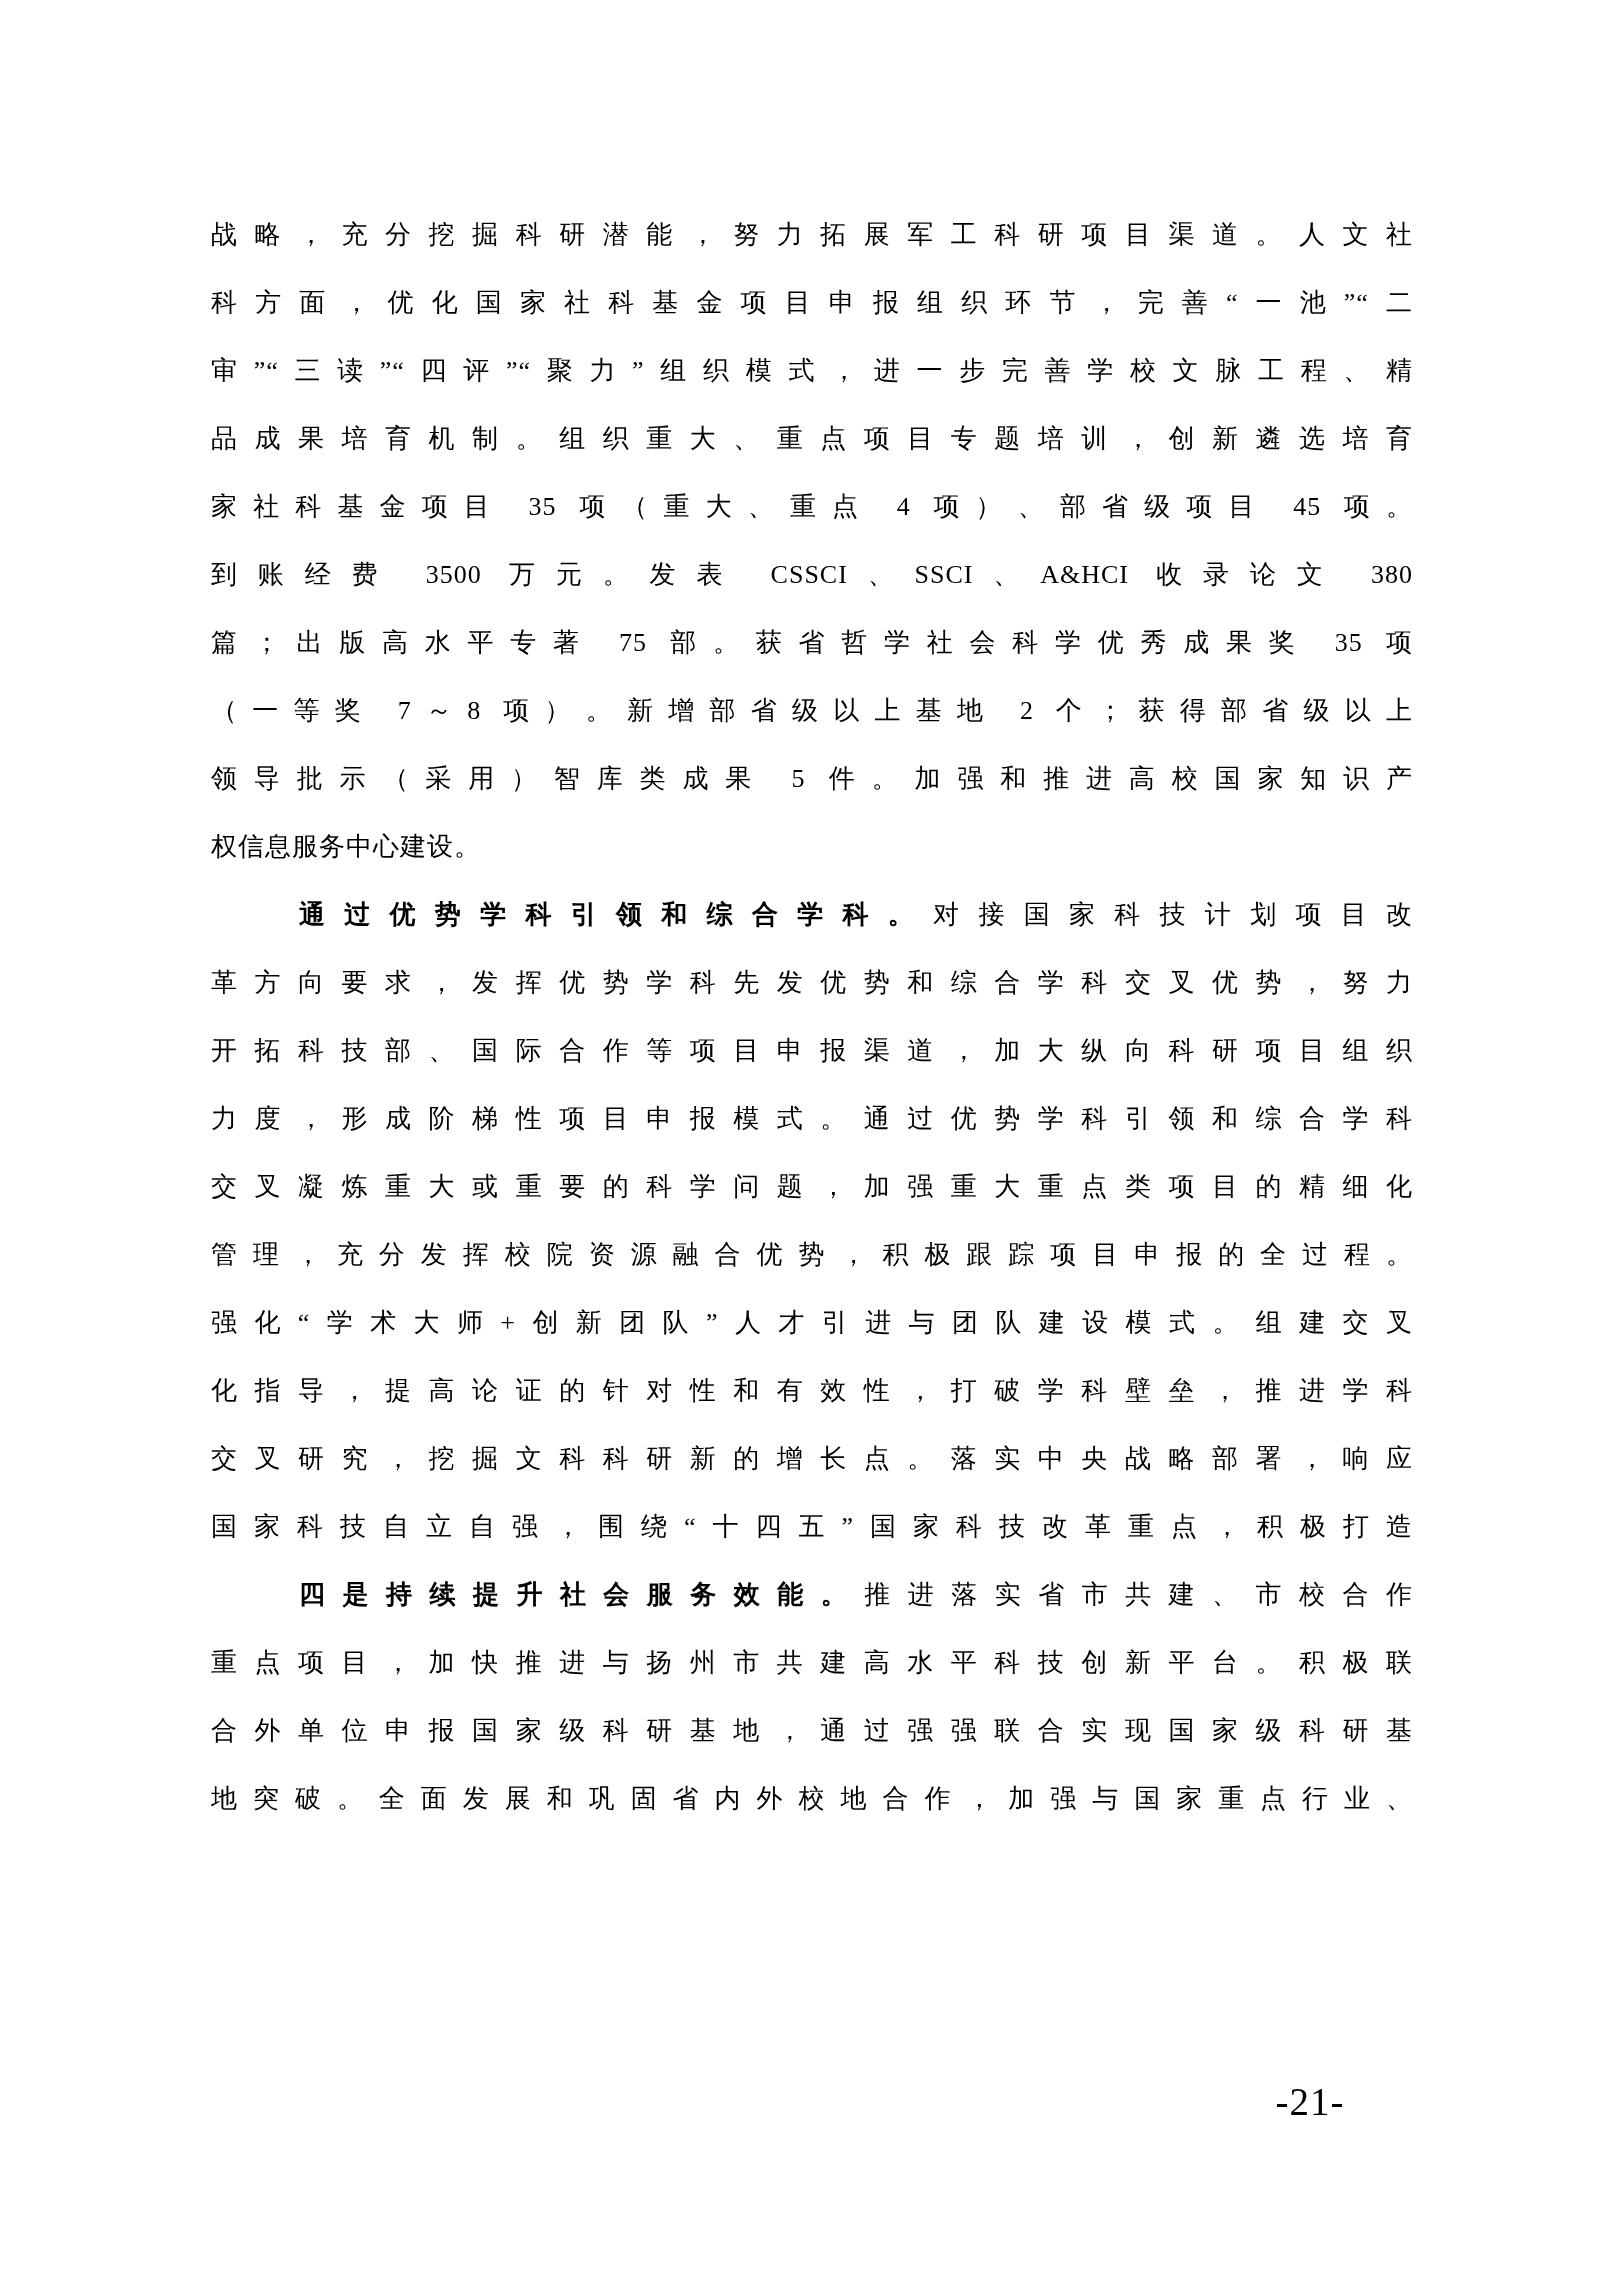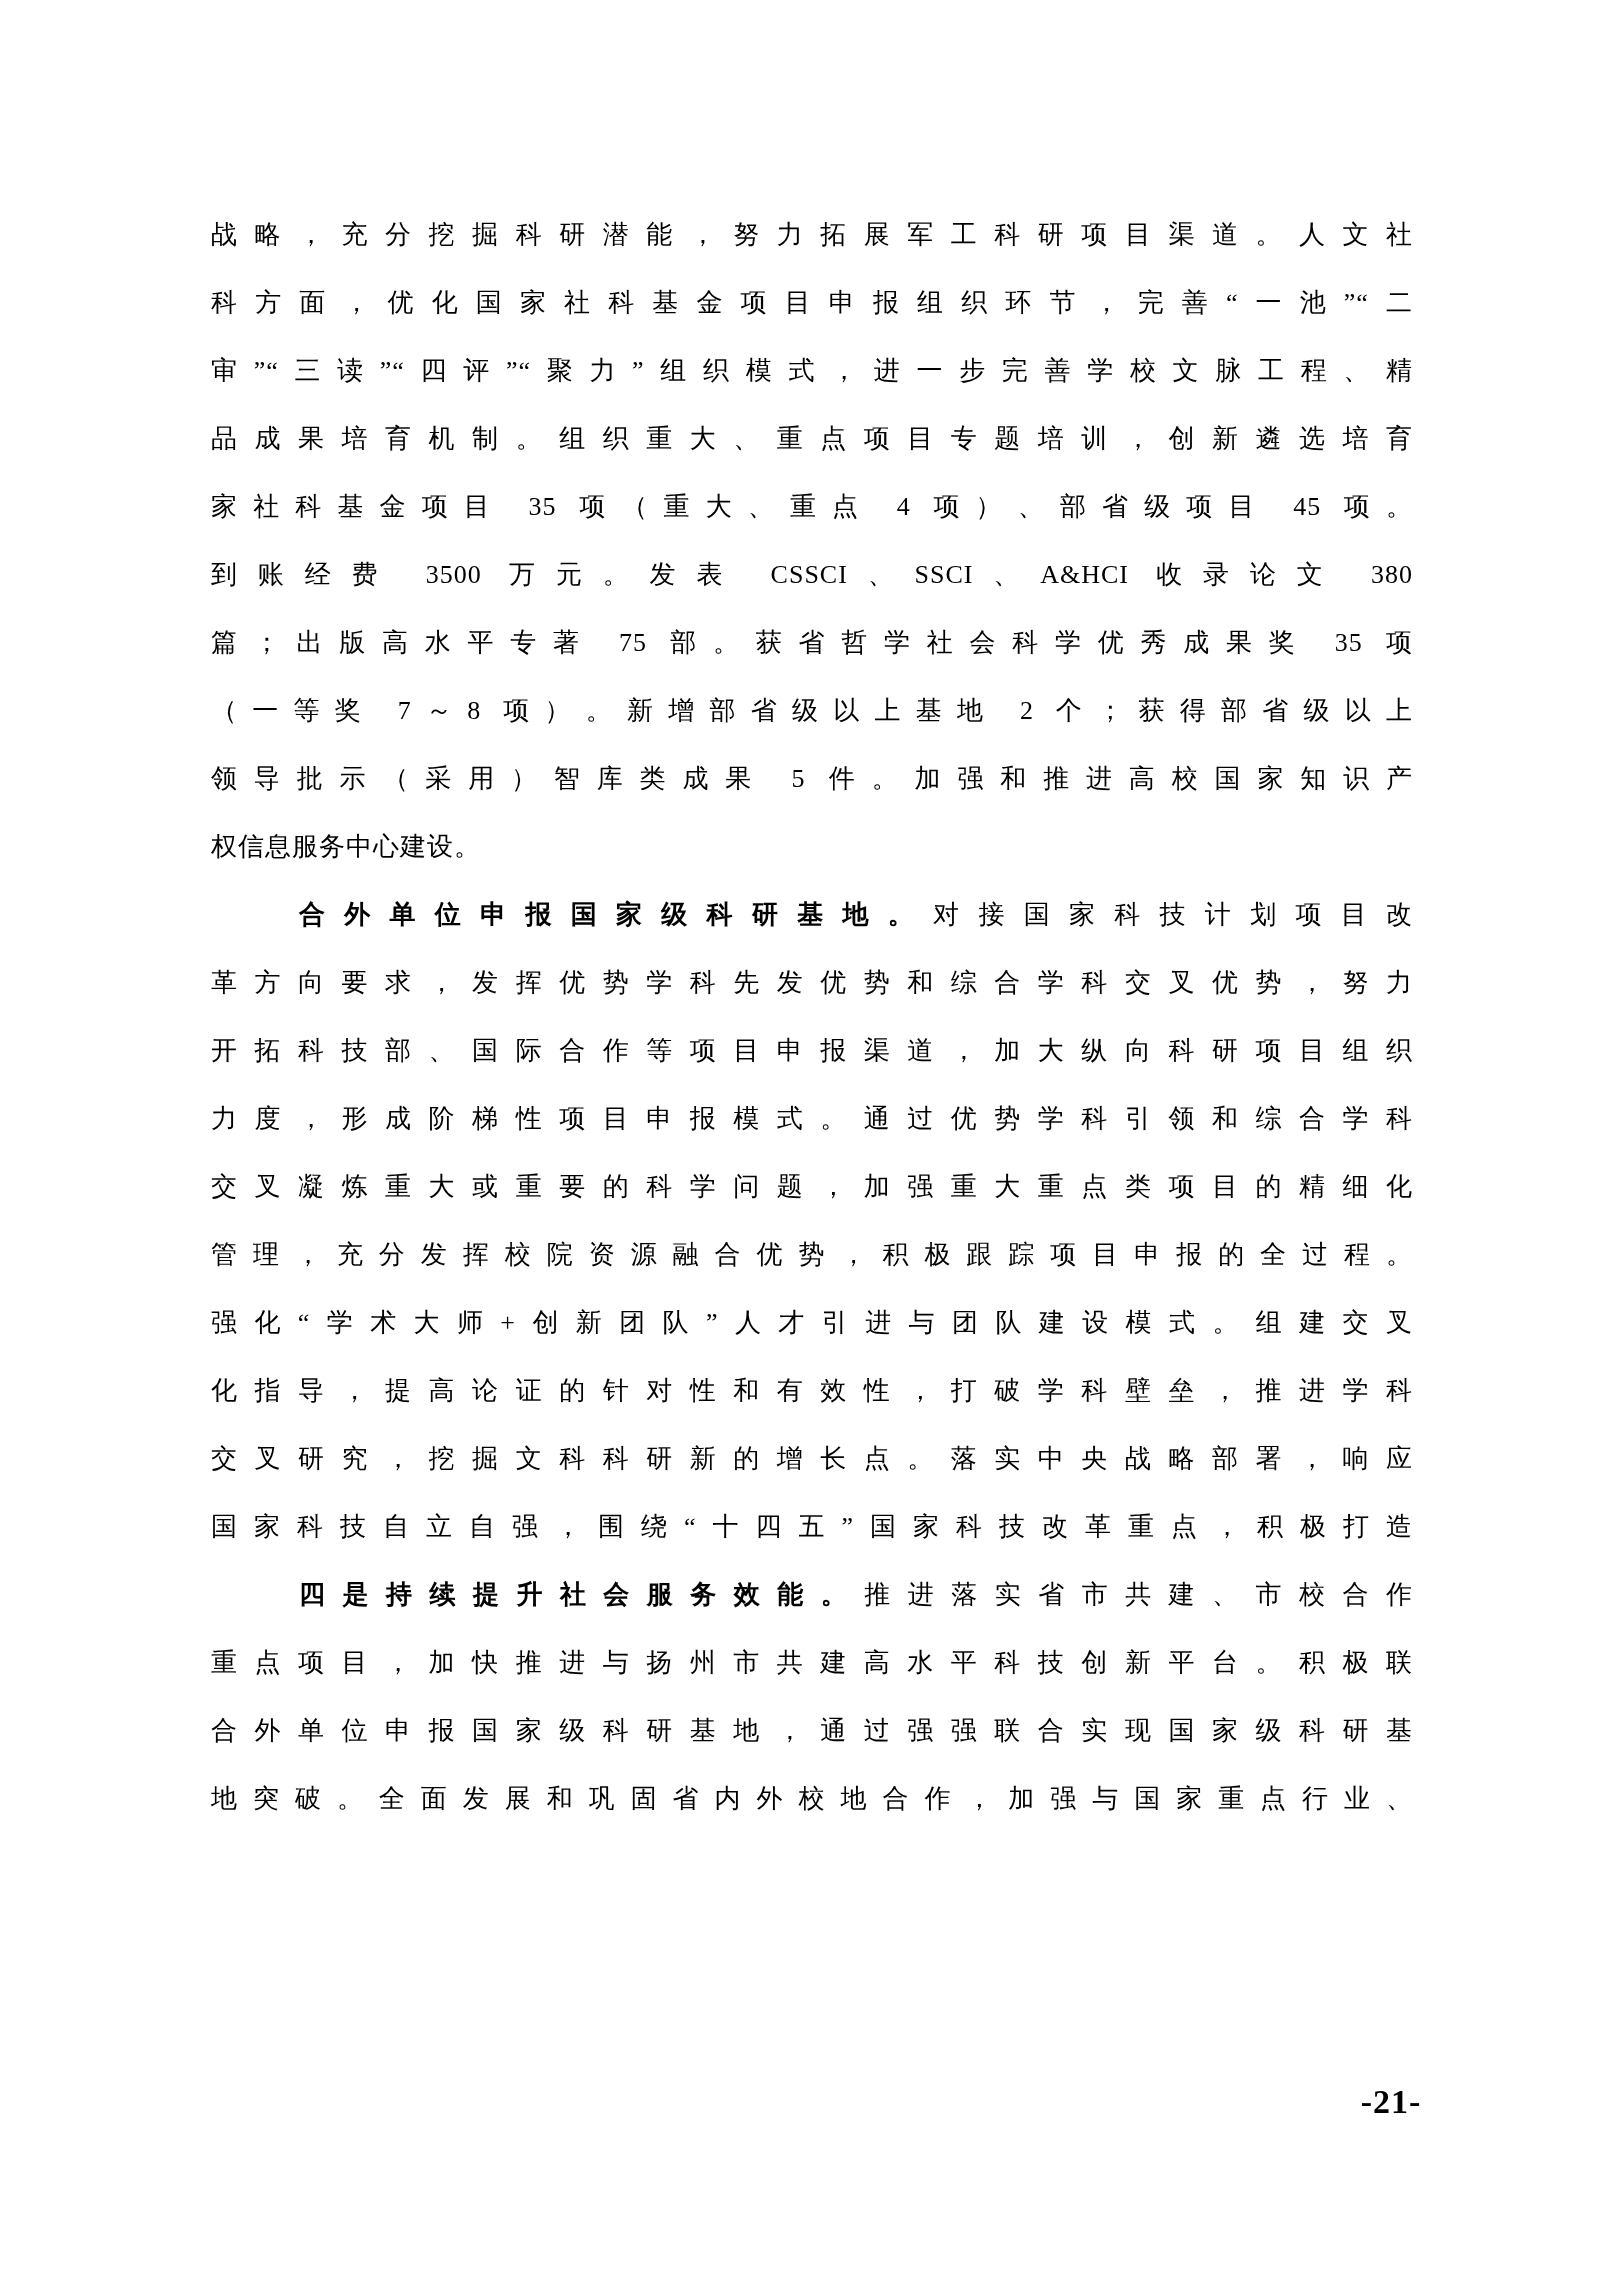--- a/index.html
+++ b/index.html
@@ -36,45 +36,44 @@
     text-align-last: left;
   }
   .line.indent {
     text-indent: 88px;
   }
   .seg { font-weight: normal; }
   .seg.bold { font-weight: bold; }
   .page-number {
     position: absolute;
     top: 2080px;
-    left: 1347px;
+    left: 1266px;
     width: 88px;
-    font-size: 34px;
+    font-size: 39px;
     line-height: 43px;
     text-align: center;
     letter-spacing: 1px;
-    font-weight: bold;
   }
 </style>
 </head>
 <body>
 
 <div class="page">
   <div class="text-block">
       <div class="line"><span class="seg">战略，充分挖掘科研潜能，努力拓展军工科研项目渠道。人文社</span></div>
       <div class="line"><span class="seg">科方面，优化国家社科基金项目申报组织环节，完善“一池”“二</span></div>
       <div class="line"><span class="seg">审”“三读”“四评”“聚力”组织模式，进一步完善学校文脉工程、精</span></div>
       <div class="line"><span class="seg">品成果培育机制。组织重大、重点项目专题培训，创新遴选培育</span></div>
       <div class="line"><span class="seg">家社科基金项目 35 项（重大、重点 4 项）、部省级项目 45 项。</span></div>
       <div class="line"><span class="seg">到账经费 3500 万元。发表 CSSCI、SSCI、A&amp;HCI 收录论文 380</span></div>
       <div class="line"><span class="seg">篇；出版高水平专著 75 部。获省哲学社会科学优秀成果奖 35 项</span></div>
       <div class="line"><span class="seg">（一等奖 7～8 项）。新增部省级以上基地 2 个；获得部省级以上</span></div>
       <div class="line"><span class="seg">领导批示（采用）智库类成果 5 件。加强和推进高校国家知识产</span></div>
       <div class="line para-end"><span class="seg">权信息服务中心建设。</span></div>
-      <div class="line indent"><span class="seg bold">合外单位申报国家级科研基地。</span><span class="seg">对接国家科技计划项目改</span></div>
+      <div class="line indent"><span class="seg bold">通过优势学科引领和综合学科。</span><span class="seg">对接国家科技计划项目改</span></div>
       <div class="line"><span class="seg">革方向要求，发挥优势学科先发优势和综合学科交叉优势，努力</span></div>
       <div class="line"><span class="seg">开拓科技部、国际合作等项目申报渠道，加大纵向科研项目组织</span></div>
       <div class="line"><span class="seg">力度，形成阶梯性项目申报模式。通过优势学科引领和综合学科</span></div>
       <div class="line"><span class="seg">交叉凝炼重大或重要的科学问题，加强重大重点类项目的精细化</span></div>
       <div class="line"><span class="seg">管理，充分发挥校院资源融合优势，积极跟踪项目申报的全过程。</span></div>
       <div class="line"><span class="seg">强化“学术大师+创新团队”人才引进与团队建设模式。组建交叉</span></div>
       <div class="line"><span class="seg">化指导，提高论证的针对性和有效性，打破学科壁垒，推进学科</span></div>
       <div class="line"><span class="seg">交叉研究，挖掘文科科研新的增长点。落实中央战略部署，响应</span></div>
       <div class="line"><span class="seg">国家科技自立自强，围绕“十四五”国家科技改革重点，积极打造</span></div>
       <div class="line indent"><span class="seg bold">四是持续提升社会服务效能。</span><span class="seg">推进落实省市共建、市校合作</span></div>

